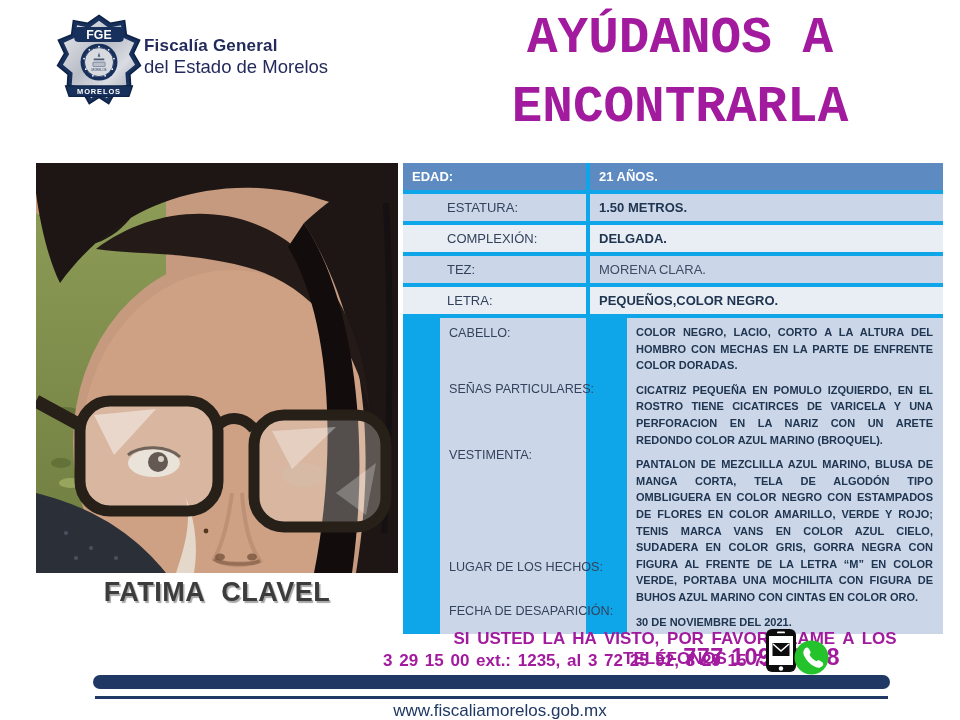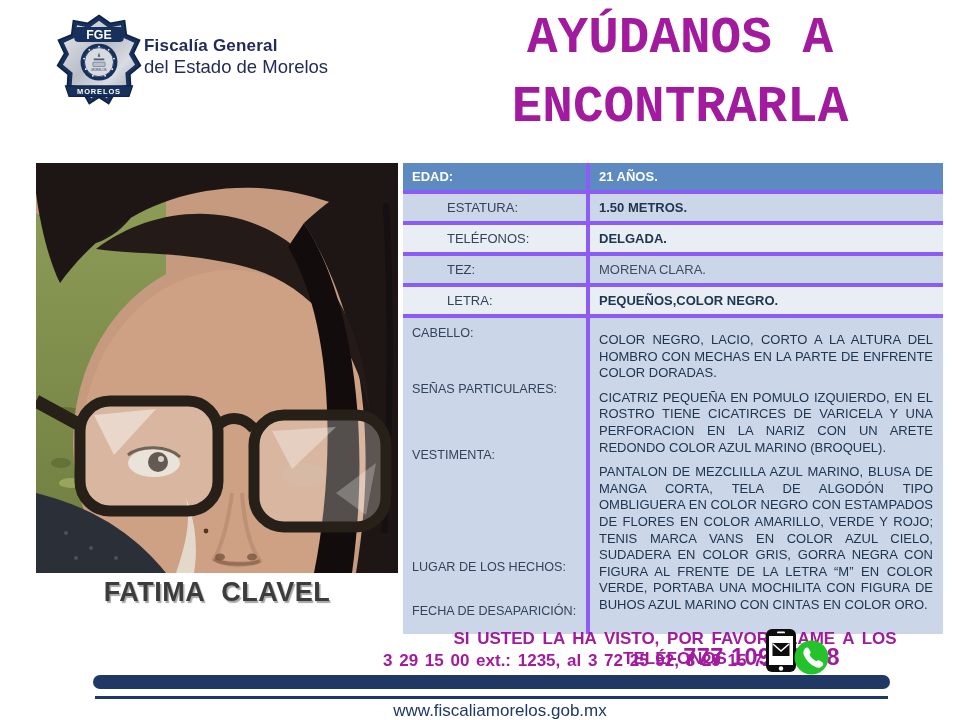--- a/index.html
+++ b/index.html
@@ -16,32 +16,32 @@
          font-size:51px;line-height:69px;letter-spacing:0px;}
 
   
   .photo{position:absolute;left:36px;top:163px;width:362px;height:410px;overflow:hidden;}
   .person-name{position:absolute;left:36px;top:577px;width:362px;text-align:center;
                font-size:27px;font-weight:bold;color:#3c3c3c;word-spacing:9px;letter-spacing:.5px;
                text-shadow:1.5px 1.5px 1px rgba(0,0,0,.35);}
 
   
   .dtable{position:absolute;left:403px;top:163px;width:540px;display:grid;
-          grid-template-columns:183px 1fr;gap:4px;background:#8b5cf6;color:#203550;}
+          grid-template-columns:183px 1fr;gap:4px;background:#0ea5e9;color:#203550;}
   .cell{padding:6px 9px;display:flex;align-items:center;font-size:13px;}
   .hdr{background:#5d8ac1;color:#ffffff;font-weight:bold;}
   .med{background:#cbd7e9;}
   .lt{background:#e9eef5;}
   .lbl{color:#34435c;padding-left:44px;}
   .val{font-weight:bold;}
   .val.reg{font-weight:normal;color:#3d4c63;}
-  .bigcell{position:relative;min-height:298px;display:block;}
+  .bigcell{position:relative;min-height:298px;display:block;margin-left:37px;}
   .biglabel{position:absolute;left:9px;font-size:12.6px;color:#34435c;white-space:nowrap;}
-  .bigval{display:block;font-size:13px;font-weight:normal;line-height:16.6px;
-          text-align:justify;padding:14px 10px 4px 9px;}
+  .bigval{display:block;font-size:11px;font-weight:bold;line-height:16.6px;
+          text-align:justify;padding:6px 10px 4px 9px;}
   .bigval p{margin:0 0 8px 0;}
   .bigval p:last-child{margin-bottom:0;}
 
   
   .cta1{position:absolute;left:402px;top:629px;width:546px;text-align:center;
         color:#a21b9e;font-weight:bold;font-size:17px;word-spacing:3px;}
   .cta2{position:absolute;left:383px;top:651px;color:#a21b9e;font-weight:bold;
         font-size:17px;word-spacing:2px;}
   .phone-big{position:absolute;right:13px;top:644px;color:#a21b9e;font-weight:bold;
              font-size:23.5px;letter-spacing:.5px;}
@@ -184,38 +184,39 @@
       <polygon points="300,330 340,300 330,352" fill="#ffffff" opacity=".25"></polygon>
     </svg>
   </div>
   <div class="person-name">FATIMA CLAVEL</div>
 
   <div class="dtable">
     <div class="cell hdr">EDAD:</div>
     <div class="cell hdr">21 AÑOS.</div>
     <div class="cell med lbl">ESTATURA:</div>
     <div class="cell med val">1.50 METROS.</div>
-    <div class="cell lt lbl">TELÉFONOS:</div>
+    <div class="cell lt lbl">COMPLEXIÓN:</div>
     <div class="cell lt val">DELGADA.</div>
     <div class="cell med lbl">TEZ:</div>
     <div class="cell med val reg">MORENA CLARA.</div>
     <div class="cell lt lbl">LETRA:</div>
     <div class="cell lt val">PEQUEÑOS,COLOR  NEGRO.</div>
 
     <div class="cell med bigcell">
       <span class="biglabel" style="top:8px">CABELLO:</span>
       <span class="biglabel" style="top:64px">SEÑAS PARTICULARES:</span>
       <span class="biglabel" style="top:130px">VESTIMENTA:</span>
       <span class="biglabel" style="top:242px">LUGAR DE LOS HECHOS:</span>
       <span class="biglabel" style="top:286px">FECHA DE DESAPARICIÓN:</span>
     </div>
     <div class="cell med bigcell bigval">
       <p>COLOR NEGRO, LACIO, CORTO A LA ALTURA DEL HOMBRO CON MECHAS EN LA PARTE DE ENFRENTE COLOR DORADAS.</p>
       <p>CICATRIZ PEQUEÑA EN POMULO IZQUIERDO, EN EL ROSTRO TIENE CICATIRCES DE VARICELA Y UNA PERFORACION EN LA NARIZ CON UN ARETE REDONDO COLOR AZUL MARINO (BROQUEL).</p>
       <p>PANTALON DE MEZCLILLA AZUL MARINO, BLUSA DE MANGA CORTA, TELA DE ALGODÓN TIPO OMBLIGUERA EN COLOR NEGRO CON ESTAMPADOS DE FLORES EN COLOR AMARILLO, VERDE Y ROJO; TENIS MARCA VANS EN COLOR AZUL CIELO, SUDADERA EN COLOR GRIS, GORRA NEGRA CON FIGURA AL FRENTE DE LA LETRA “M” EN COLOR VERDE, PORTABA UNA MOCHILITA CON FIGURA DE BUHOS AZUL MARINO CON CINTAS EN COLOR ORO.</p>
+      <p>30 DE NOVIEMBRE DEL 2021.</p>
     </div>
   </div>
 
   <div class="cta1">SI USTED  LA HA VISTO,  POR FAVOR  LLAME  A LOS  TELÉFONOS</div>
   <div class="cta2">3 29 15 00 ext.: 1235, al 3 72 25 92,  3 29 15 72 Y al</div>
   <div class="phone-big">777 109 12 48</div>
 
   <div class="icon-phone">
     <svg width="32" height="45" viewBox="0 0 32 45">
       <rect x="1" y="1" width="30" height="43" rx="6" fill="#0d0d0d"></rect>

